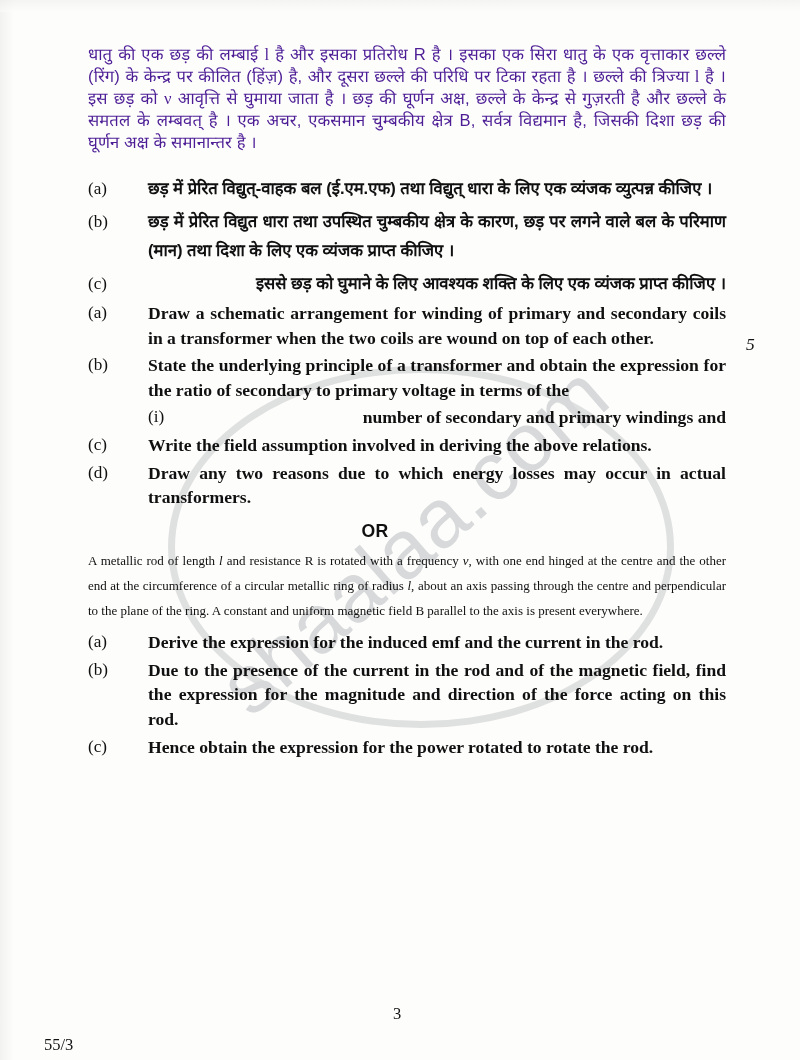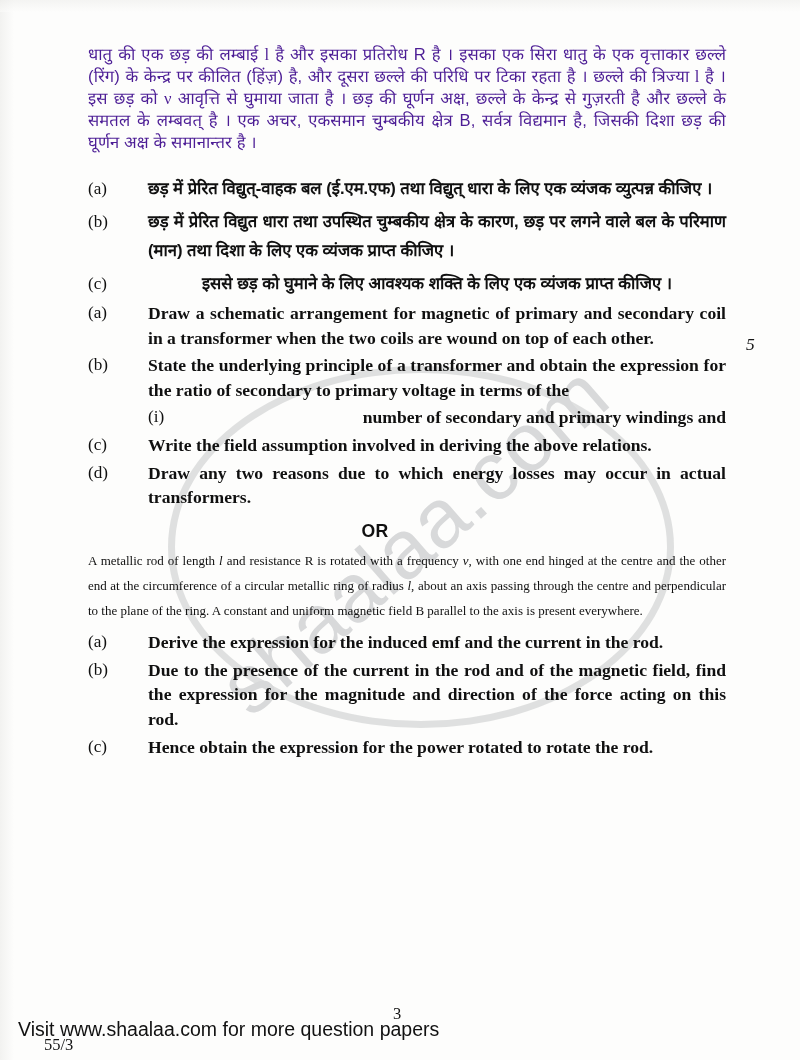--- a/index.html
+++ b/index.html
@@ -103,21 +103,21 @@
     flex: 0 0 auto;
     width: 60px;
     text-align: left;
   }
   .item .txt {
     flex: 1 1 auto;
     text-align: justify;
     text-justify: inter-word;
     font-weight: bold;
   }
-  .item .txt.noj { text-align: center; }
+  .item .txt.noj { text-align: right; }
 
   .item.hindi {
     font-family: "Liberation Sans", "DejaVu Sans", sans-serif;
     font-size: 16.6px;
     line-height: 29.5px;
   }
   .item.hindi .lbl {
     font-family: "Liberation Serif", "DejaVu Serif", serif;
     font-size: 17px;
   }
@@ -225,21 +225,21 @@
       <span class="lbl">(b)</span>
       <span class="txt">छड़ में प्रेरित विद्युत धारा तथा उपस्थित चुम्बकीय क्षेत्र के कारण, छड़ पर लगने वाले बल के परिमाण (मान) तथा दिशा के लिए एक व्यंजक प्राप्त कीजिए ।</span>
     </div>
     <div class="item hindi">
       <span class="lbl">(c)</span>
       <span class="txt noj">इससे छड़ को घुमाने के लिए आवश्यक शक्ति के लिए एक व्यंजक प्राप्त कीजिए ।</span>
     </div>
 
     <div class="item eng">
       <span class="lbl">(a)</span>
-      <span class="txt">Draw a schematic arrangement for magnetic of primary and secondary coil in a transformer when the two coils are wound on top of each other.</span>
+      <span class="txt">Draw a schematic arrangement for winding of primary and secondary coils in a transformer when the two coils are wound on top of each other.</span>
     </div>
     <div class="item eng">
       <span class="lbl">(b)</span>
       <span class="txt">State the underlying principle of a transformer and obtain the expression for the ratio of secondary to primary voltage in terms of the</span>
     </div>
 
     <div class="item eng sub">
       <span class="lbl">(i)</span>
       <span class="txt">number of secondary and primary windings and</span>
     </div>
@@ -267,15 +267,14 @@
     </div>
     <div class="item eng">
       <span class="lbl">(c)</span>
       <span class="txt">Hence obtain the expression for the power rotated to rotate the rod.</span>
     </div>
 
   </div>
 
   <div id="footer-left">55/3</div>
   <div id="footer-page">3</div>
-  <div id="footer-banner">Visit www.shaalaa.com for more question papers</div>
 
 </div>
 
 </body></html>

